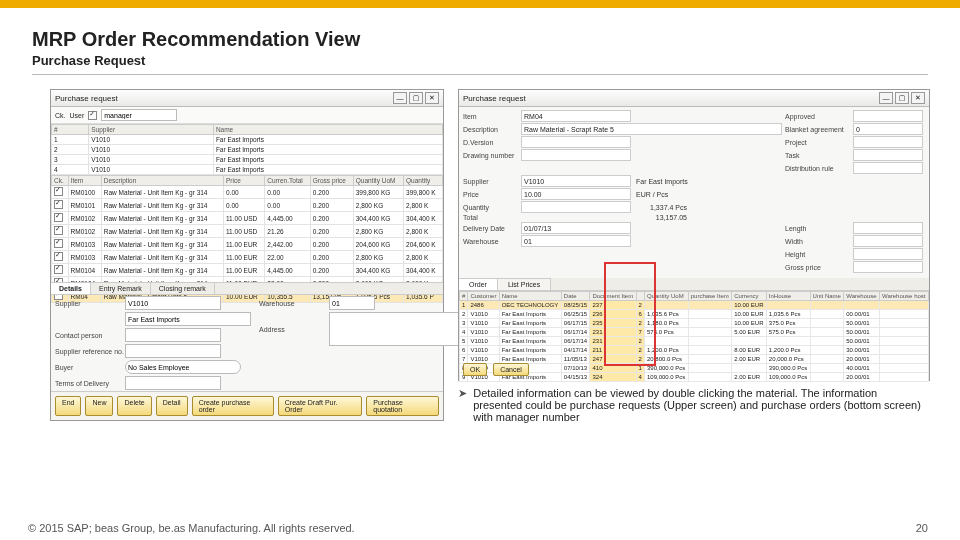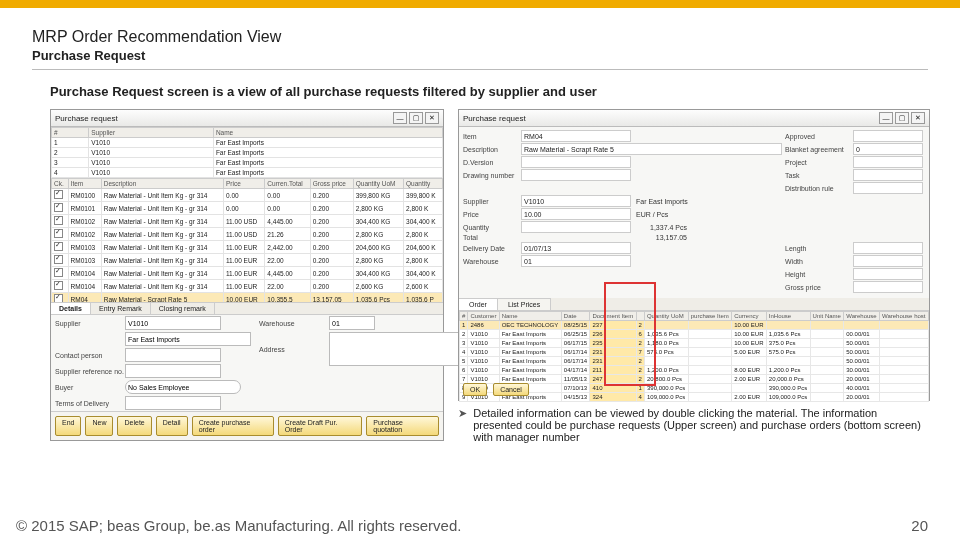--- a/index.html
+++ b/index.html
@@ -1,18 +1,18 @@
 <!DOCTYPE html>
 <html><head>
 <meta charset="utf-8">
 <style>
 html,body{margin:0;padding:0;font-family:Arial,Helvetica,sans-serif;background:#fff;color:#222;width:960px;height:540px;overflow:hidden}
 .top-bar{height:8px;background:#f0ab00}
 .slide{padding:12px 32px 0 32px}
-.title{font-size:16px;font-weight:normal;margin:8px 0 2px 0}
+.title{font-size:20px;font-weight:bold;margin:8px 0 2px 0}
 .subtitle{font-size:13px;font-weight:bold;margin:0 0 6px 0}
 .hr{border-top:1px solid #bbb;margin:2px 0 14px 0}
 .lead{font-size:13px;font-weight:bold;margin:0 0 10px 18px}
 .panels{display:flex;gap:14px;margin-left:18px}
 .panel{border:1px solid #999;background:#f7f7f5;position:relative}
 .panel.left{width:400px;height:330px}
 .panel.right{width:470px;height:290px}
 .win-title{display:flex;align-items:center;background:linear-gradient(#fdfdfd,#e9e9e7);border-bottom:1px solid #bbb;font-size:8px;padding:2px 4px}
 .win-title .spacer{flex:1}
 .win-btn{width:12px;height:10px;border:1px solid #999;margin-left:2px;display:flex;align-items:center;justify-content:center;font-size:7px;background:#f4f4f4}
@@ -42,43 +42,48 @@
 .r-tab{padding:2px 10px;border-top:1px solid #ccc;border-right:1px solid #ccc;background:#f5f4f0}
 .r-tab.active{background:#fff}
 .r-grid{width:100%;border-collapse:collapse;font-size:6px;background:#fff}
 .r-grid th{background:#f0eee9;border:1px solid #ccc;padding:1px 2px;text-align:left;font-weight:normal;color:#555;white-space:nowrap}
 .r-grid td{border:1px solid #e7e7e7;padding:1px 2px;white-space:nowrap}
 .r-grid .hl td:nth-child(5),.r-grid .hl td:nth-child(6){background:#ffe9a8}
 .red-box{position:absolute;border:2px solid #d33;pointer-events:none}
 .footer-btns{position:absolute;bottom:4px;left:4px;display:flex;gap:6px}
 .bullet-note{font-size:11px;margin:6px 0 0 0;display:flex}
 .bullet-note .arrow{color:#555;margin-right:6px}
-.slide-footer{position:absolute;bottom:6px;left:16px;right:32px;display:flex;justify-content:space-between;font-size:15px;color:#555}
+.slide-footer{position:absolute;bottom:6px;left:28px;right:32px;display:flex;justify-content:space-between;font-size:11px;color:#555}
 .right-col{width:470px}
 </style>
 </head>
 <body>
 
 <div class="top-bar"></div>
 
 <div class="slide">
   <div class="title">MRP Order Recommendation View</div>
   <div class="subtitle">Purchase Request</div>
   <div class="hr"></div>
-  <div class="lead">Purchase Request screen is a view of all purchase requests filtered by supplier and user</div>
 
   <div class="panels">
 
     <div class="panel left">
       <div class="win-title">
         <span>Purchase request</span>
         <span class="spacer"></span>
         <span class="win-btn">—</span>
         <span class="win-btn">▢</span>
         <span class="win-btn">✕</span>
+      </div>
+      <div class="tool-row">
+        <span>Ck.</span>
+        <span>User</span>
+        <span class="chk on"></span>
+        <input style="width: 70px;" value="manager">
       </div>
       <table class="grid">
         <tbody>
             <tr>
               <th>#</th>
               <th>Supplier</th>
               <th>Name</th>
             </tr>
         <tr>
               <td>1</td>

